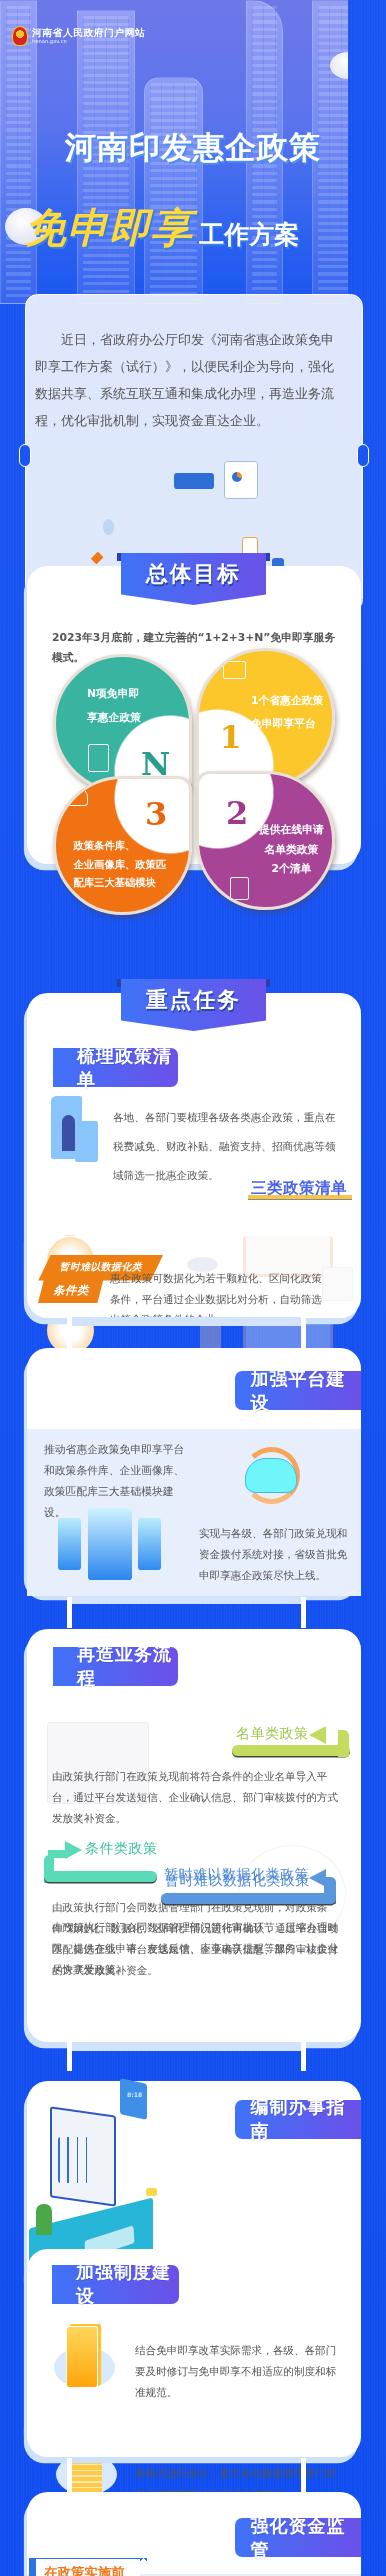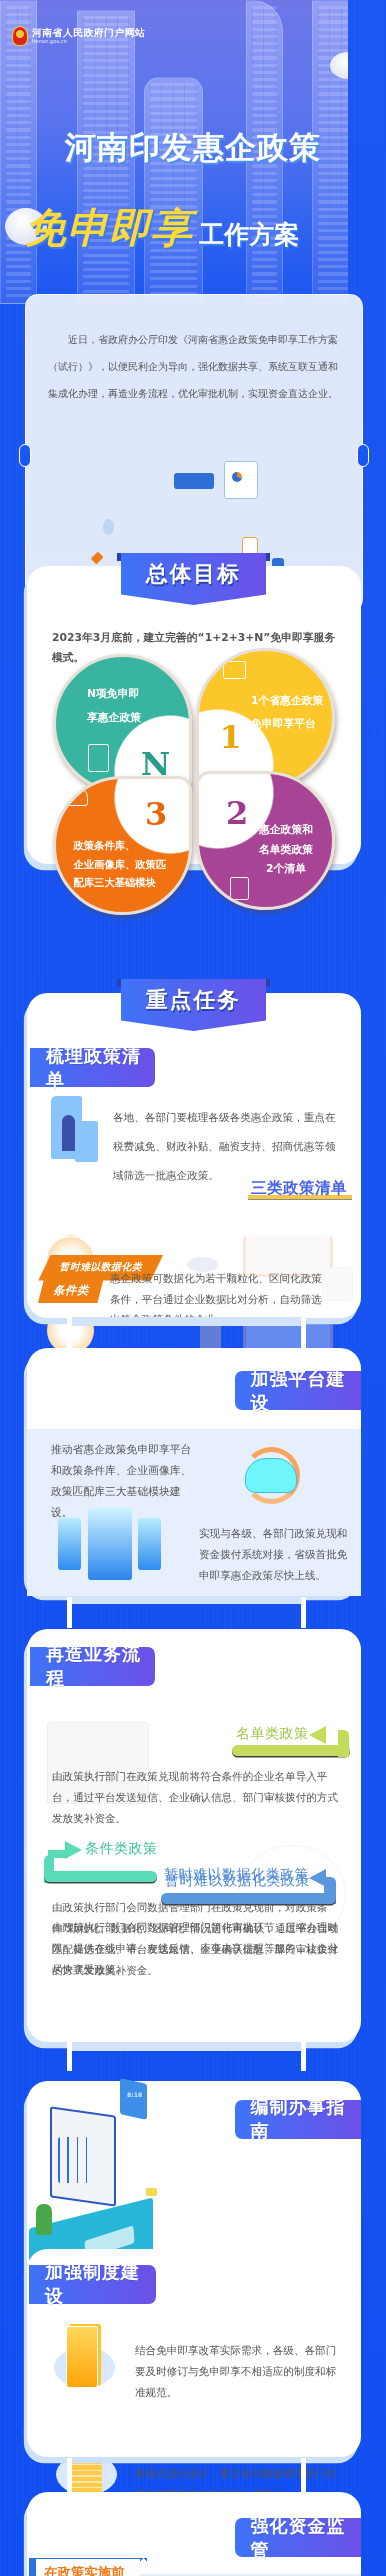--- a/index.html
+++ b/index.html
@@ -45,21 +45,21 @@
     text-shadow: 1.5px 1.5px 0 #3a7de6;
   }
 
   
   .intro-card {
     position: absolute; left: 25px; top: 294px; width: 338px; height: 318px;
     background: linear-gradient(180deg, rgba(236,241,252,0.93), #dfe9fb);
     border: 1px solid #fff; border-radius: 12.4px;
   }
   .intro-card .notch { position: absolute; width: 12.4px; height: 23px; background: #1a56f1; border: 1px solid #fff; border-radius: 11.3px; top: 149px; }
-  .intro-text { position: absolute; left: 22px; top: 31px; width: 299px; font-size: 10px; line-height: 27px; color: #555; text-indent: 2em; }
+  .intro-text { position: absolute; left: 9px; top: 31px; width: 299px; font-size: 13px; line-height: 27px; color: #555; text-indent: 2em; }
 
   
   .illus-box { position: absolute; border-radius: 3.1px; }
 
   
   .card {
     position: absolute; left: 27px; width: 334px; background: #fff; border-radius: 20.6px;
     box-shadow: -3.1px 6.2px 0 0 #cde1fb;
   }
   .card-inner-band { position: absolute; left: 0; right: 0; background: #e8effc; }
@@ -71,21 +71,21 @@
     display: flex; align-items: flex-start; justify-content: center; padding-top: 6.2px;
   }
   .banner span { color: #fff; font-family: "DejaVu Serif", "Liberation Serif", serif; font-weight: bold; font-size: 21.6px; letter-spacing: 2.1px; text-shadow: 1px 1.5px 0 #2b46a8; }
   .banner-ear { position: absolute; width: 5.2px; height: 8.2px; background: #2a3fb0; }
 
   .tag {
     position: absolute; height: 39px; background: linear-gradient(90deg, #3f73f8, #6c50e8);
     color: #fff; font-size: 18px; font-weight: bold; letter-spacing: 1px; display: flex; align-items: center;
     text-shadow: 0.5px 1px 0 rgba(0,0,0,0.12);
   }
-  .tag.left { border-radius: 0 7.2px 7.2px 0; padding-left: 16px; }
+  .tag.left { border-radius: 0 7.2px 7.2px 0; padding-left: 24px; margin-left: 23px; }
   .tag.right { border-radius: 7.2px 0 0 7.2px; padding-left: 15.5px; }
 
   .body-text { position: absolute; color: #555; font-size: 10.8px; line-height: 20.6px; }
 
   
   .conn { position: absolute; width: 5.2px; background: #fff; }
   .conn-fill { position: absolute; background: #d2e3fb; }
 
   
   .petal { position: absolute; border: 3.1px solid #e8e0d6; box-shadow: 1.5px 3.1px 5.2px rgba(90,70,60,0.45); overflow: hidden; }
@@ -178,21 +178,21 @@
     <div class="petal-icon" style="left:24px;top:10.3px;width:23px;height:17.5px;"></div>
     <div class="petal-label" style="left:52px;top:38px;font-size:10.8px;line-height:23px;">
       <div>1个省惠企政策</div>
       <div>免申即享平台</div>
     </div>
     <div class="petal-num" style="left:20.6px;top:67px;color:#e8a80e;">1</div>
   </div>
   <div class="petal" style="left:169px;top:205px;width:139px;height:139px;border-radius:10% 50% 50% 50%;background:radial-gradient(circle at 14% 14%, #fff 0 34%, #a84496 35%);">
     <div class="petal-num" style="left:27px;top:19.6px;color:#a0388e;">2</div>
     <div class="petal-label" style="left:60px;top:46px;font-size:10.8px;line-height:19.6px;text-align:center;">
-      <div>惠企政策和</div>
+      <div>提供在线申请</div>
       <div>名单类政策</div>
       <div>2个清单</div>
     </div>
     <div class="petal-icon" style="left:31px;top:103px;width:18.5px;height:23px;"></div>
   </div>
   <div class="petal" style="left:26px;top:210px;width:139px;height:139px;border-radius:50% 10% 50% 50%;background:radial-gradient(circle at 86% 14%, #fff 0 34%, #f07213 35%);">
     <div class="petal-icon" style="left:11.3px;top:8.2px;width:20.6px;height:18.5px;border-radius:10.3px 10.3px 3.1px 3.1px;"></div>
     <div class="petal-num" style="left:89px;top:15.5px;color:#e8650c;">3</div>
     <div class="petal-label" style="left:17.5px;top:57px;font-size:10.3px;line-height:18.5px;">
       <div>政策条件库、</div>
@@ -254,21 +254,21 @@
   <span>重点任务</span>
 </div>
 
 <div class="conn" style="left:67px;top:1317px;height:31px;"></div>
 <div class="conn" style="left:301px;top:1317px;height:31px;"></div>
 <div class="conn-fill" style="left:72px;top:1317px;width:229px;height:9.3px;"></div>
 
 <div class="card" style="top:1348px;height:246px;">
   <div class="tag right" style="left:208px;top:23px;width:126px;">加强平台建设</div>
   <div class="card-inner-band" style="top:81px;height:167px;"></div>
-  <p class="body-text" style="left:24px;top:91px;width:149px;font-size:10.8px;line-height:21px;">推动省惠企政策免申即享平台和政策条件库、企业画像库、政策匹配库三大基础模块建设。</p>
+  <p class="body-text" style="left:17px;top:91px;width:149px;font-size:10.8px;line-height:21px;">推动省惠企政策免申即享平台和政策条件库、企业画像库、政策匹配库三大基础模块建设。</p>
   <div>
     <div class="illus-box" style="left:216px;top:99px;width:57px;height:57px;border-radius:50%;border:5.2px solid #f6a55b;border-left-color:transparent;border-bottom-color:#f8b97a;"></div>
     <div class="illus-box" style="left:218px;top:110px;width:52px;height:35px;background:#6ef6fb;border:1.5px solid #3fb7f0;border-radius:20.6px 20.6px 10.3px 10.3px;"></div>
   </div>
   <div>
     <div class="illus-box" style="left:31px;top:170px;width:23px;height:52px;background:linear-gradient(180deg,#b8ecfd,#2f8bf0);"></div>
     <div class="illus-box" style="left:61px;top:160px;width:44px;height:72px;background:linear-gradient(180deg,#cff3ff,#2a85ee);"></div>
     <div class="illus-box" style="left:111px;top:170px;width:23px;height:52px;background:linear-gradient(180deg,#b8ecfd,#2f8bf0);"></div>
   </div>
   <p class="body-text" style="left:172px;top:175px;width:155px;font-size:10.6px;line-height:21px;">实现与各级、各部门政策兑现和资金拨付系统对接，省级首批免申即享惠企政策尽快上线。</p>

